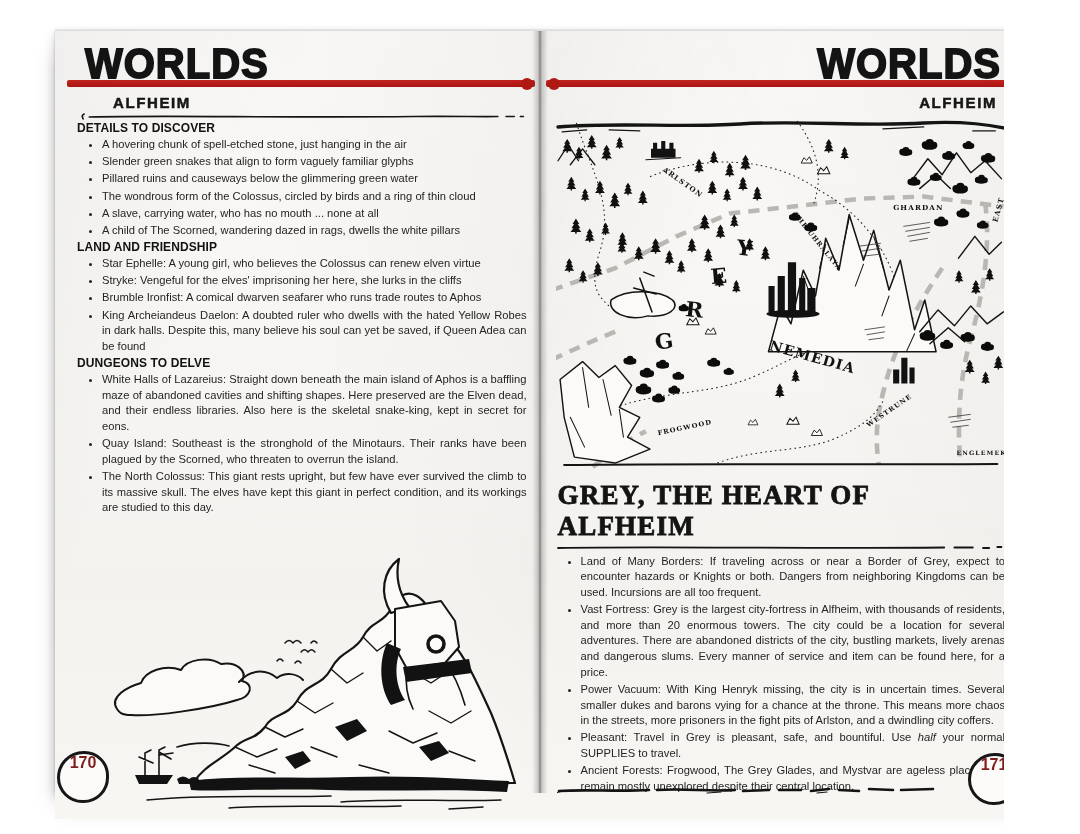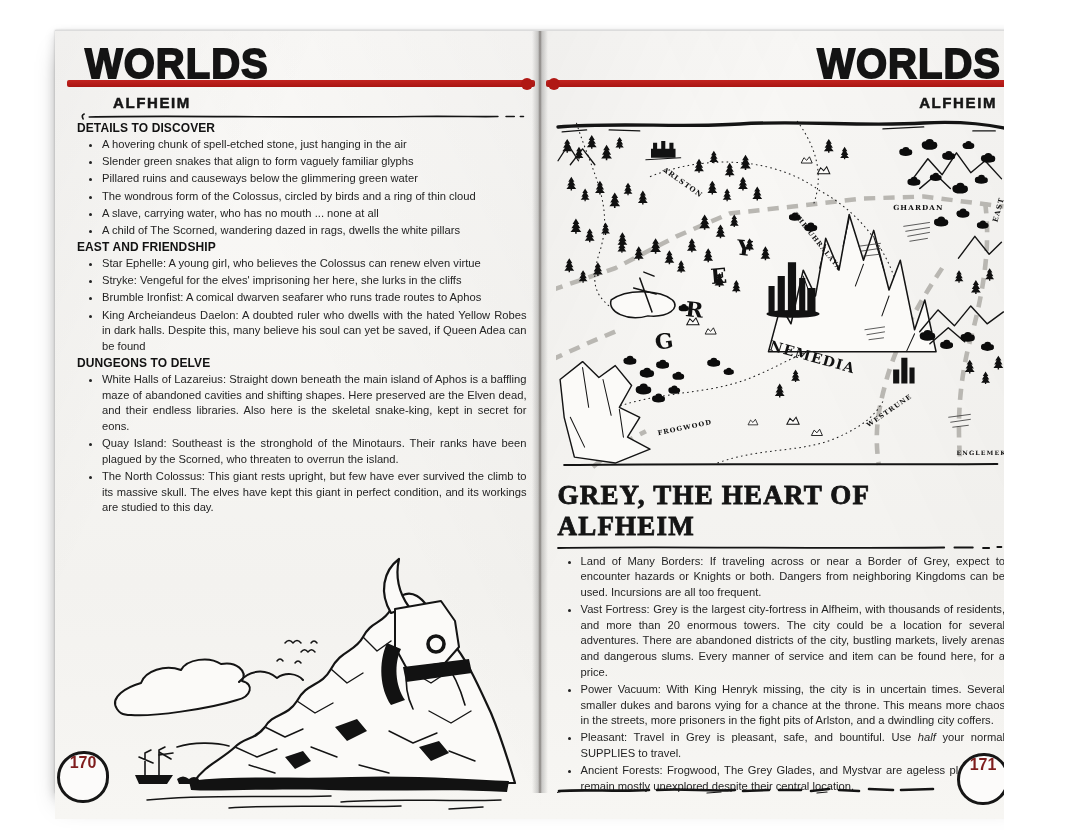--- a/index.html
+++ b/index.html
@@ -37,21 +37,21 @@
   em{font-style:italic;}
 
   .colossus-art{position:absolute;left:34px;right:4px;bottom:6px;height:262px;z-index:1;}
   .map-art{margin-top:6px;width:100%;height:350px;}
   .map-heading{margin:7px 0 2px 2px;font-size:27px;font-weight:bold;letter-spacing:1.2px;color:#141414;
                -webkit-text-stroke:.8px #141414;font-family:Liberation Serif, serif;}
   .page-badge{position:absolute;width:46px;height:46px;background:#fcfbfa;border:3.5px solid #161616;
               border-radius:52% 48% 50% 50%;display:flex;align-items:flex-start;justify-content:center;
               font-family:Liberation Sans, sans-serif;font-weight:bold;font-size:16px;color:#7f1d1d;z-index:7;}
   .page-badge.pb-left{left:2px;bottom:16px;}
-  .page-badge.pb-right{right:16px;bottom:14px;}
+  .page-badge.pb-right{right:5px;bottom:14px;}
   .bottom-rule{position:absolute;left:16px;right:66px;bottom:24px;height:10px;z-index:2;}
 
   svg .ink{stroke:#141414;fill:none;stroke-linecap:round;stroke-linejoin:round;}
   svg .inkfill{fill:#121212;stroke:none;}
   svg .white{fill:#fbfaf8;stroke:#141414;stroke-linejoin:round;}
   svg .road{stroke:#b9b7b2;stroke-width:4.5;fill:none;stroke-dasharray:11 8;stroke-linecap:butt;}
   svg .dots{stroke:#1a1a1a;stroke-width:1;fill:none;stroke-dasharray:1.6 3.2;}
   svg .maplabel{font-family:"DejaVu Serif",serif;font-weight:bold;fill:#111;letter-spacing:1.1px;}
   svg .scrib{stroke:#2e2e2e;stroke-width:.9;opacity:.85;}
 </style>
@@ -75,21 +75,21 @@
             <ul class="bullet-list">
               <li>A hovering chunk of spell-etched stone, just hanging in the air</li>
               <li>Slender green snakes that align to form vaguely familiar glyphs</li>
               <li>Pillared ruins and causeways below the glimmering green water</li>
               <li>The wondrous form of the Colossus, circled by birds and a ring of thin cloud</li>
               <li>A slave, carrying water, who has no mouth ... none at all</li>
               <li>A child of The Scorned, wandering dazed in rags, dwells the white pillars</li>
             </ul>
           </div>
           <div class="section-block">
-            <h3 class="sec-heading">EAST AND FRIENDSHIP</h3>
+            <h3 class="sec-heading">LAND AND FRIENDSHIP</h3>
             <ul class="bullet-list">
               <li>Star Ephelle: A young girl, who believes the Colossus can renew elven virtue</li>
               <li>Stryke: Vengeful for the elves' imprisoning her here, she lurks in the cliffs</li>
               <li>Brumble Ironfist: A comical dwarven seafarer who runs trade routes to Aphos</li>
               <li>King Archeiandeus Daelon: A doubted ruler who dwells with the hated Yellow Robes in dark halls. Despite this, many believe his soul can yet be saved, if Queen Adea can be found</li>
             </ul>
           </div>
           <div class="section-block">
             <h3 class="sec-heading">DUNGEONS TO DELVE</h3>
             <ul class="bullet-list">

